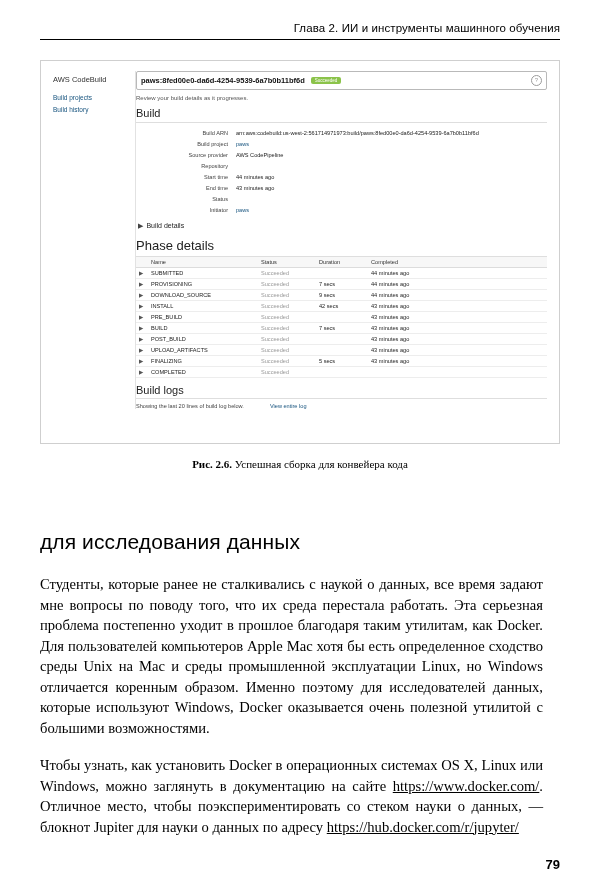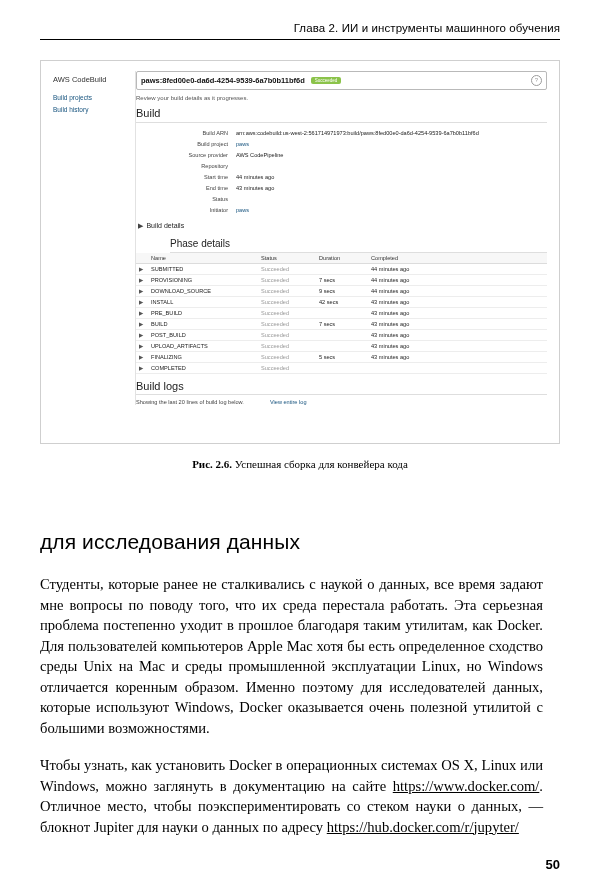--- a/index.html
+++ b/index.html
@@ -138,26 +138,25 @@
     word-break: break-all;
   }
   .kv .v.link { color: #16537e; }
   .disclose {
     font-size: 7px;
     color: #222;
     margin: 8px 0 8px 2px;
   }
   .disclose .tri { color: #444; margin-right: 3px; }
   .phase-title {
-    font-size: 10px;
+    font-size: 13px;
     color: #222;
     border-bottom: 1px solid #dedede;
     padding-bottom: 3px;
     margin-bottom: 0;
-    margin-left: 34px;
   }
   table.phases {
     width: 100%;
     border-collapse: collapse;
     font-size: 5.6px;
     table-layout: fixed;
   }
   table.phases th {
     text-align: left;
     font-weight: normal;
@@ -405,14 +404,14 @@
     <br>
     <span>для исследования данных</span>
   </h1>
 
   <p class="body">Студенты, которые ранее не сталкивались с наукой о данных, все время задают мне вопросы по поводу того, что их среда перестала работать. Эта серьезная проблема постепенно уходит в прошлое благодаря таким утилитам, как Docker. Для пользователей компьютеров Apple Mac хотя бы есть определенное сходство среды Unix на Mac и среды промышленной эксплуатации Linux, но Windows отличается коренным образом. Именно поэтому для исследователей данных, которые используют Windows, Docker оказывается очень полезной утилитой с большими возможностями.</p>
 
   <p class="body">
     <span>Чтобы узнать, как установить Docker в операционных системах OS X, Linux или Windows, можно заглянуть в документацию на сайте </span><span class="u">https://www.docker.com/</span><span>. Отличное место, чтобы поэкспериментировать со стеком науки о данных, — блокнот Jupiter для науки о данных по адресу </span><span class="u">https://hub.docker.com/r/jupyter/</span>
   </p>
 
-  <div class="folio">50</div>
+  <div class="folio">79</div>
 </div>
 
 </body></html>

